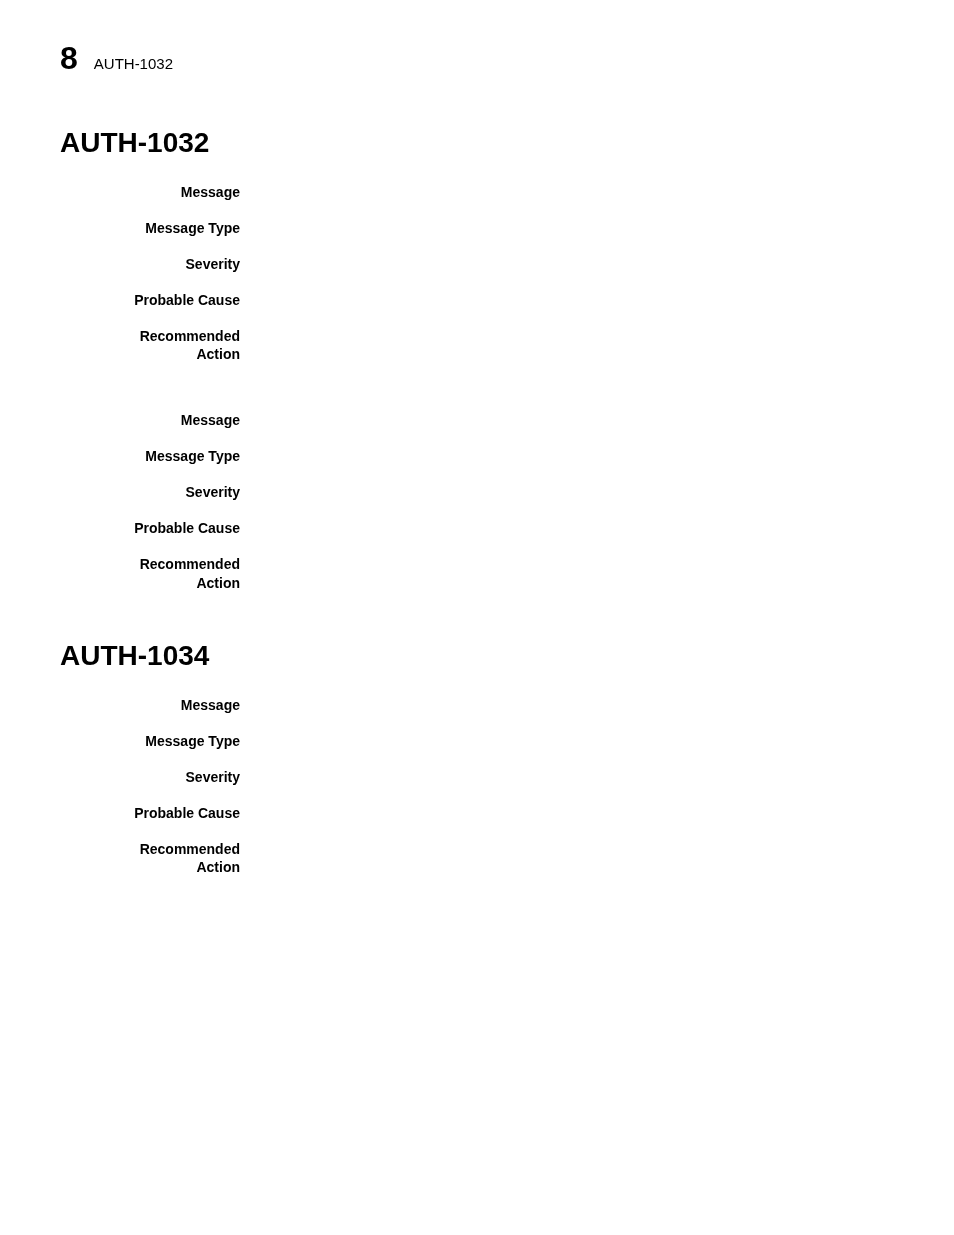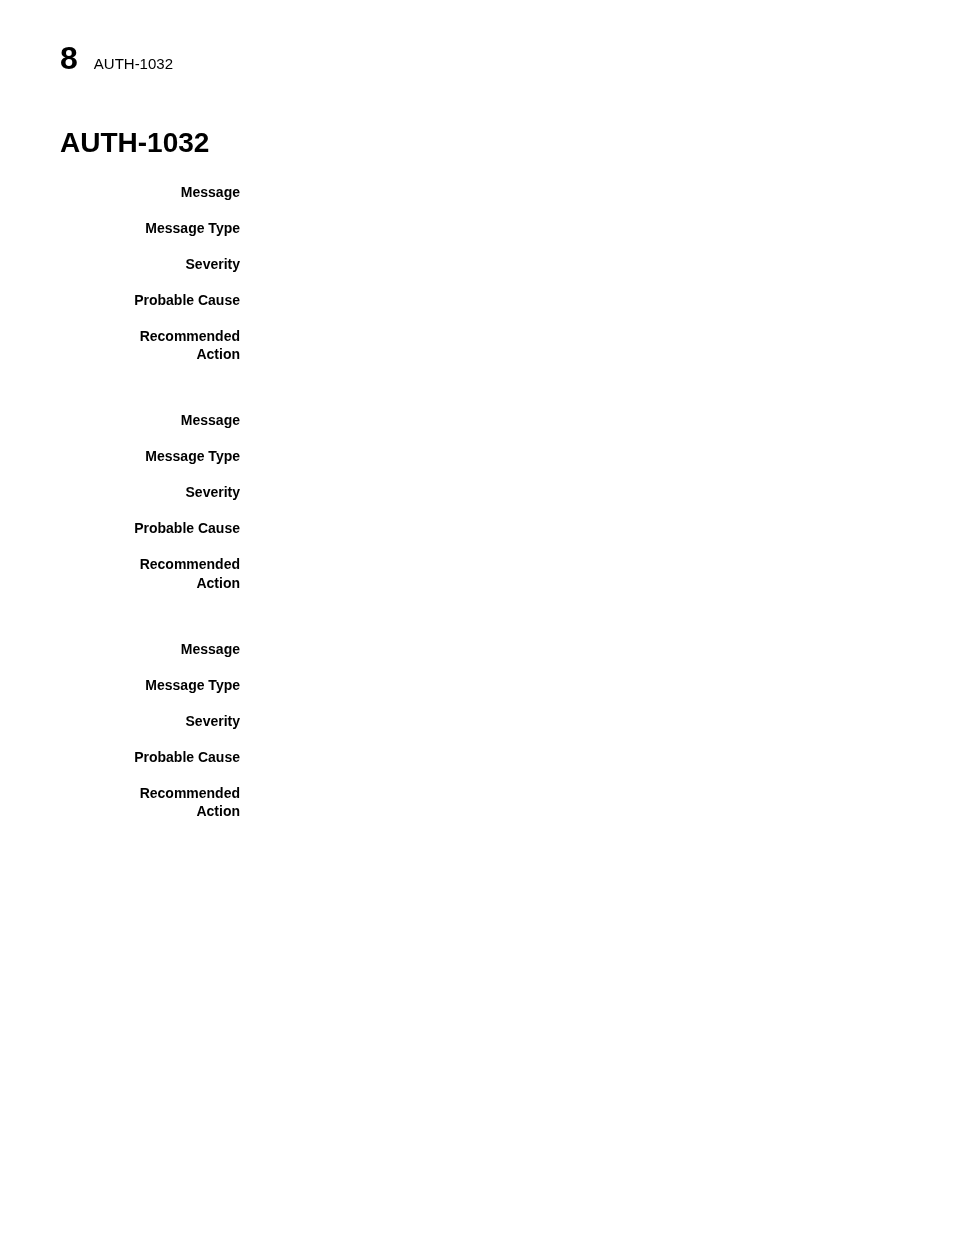--- a/index.html
+++ b/index.html
@@ -120,20 +120,21 @@
       <div class="field-row">
         <div class="field-label recommended-action-label">Probable Cause</div>
         <div class="field-value"></div>
       </div>
       <div class="field-row">
         <div class="field-label recommended-action-label">Recommended<br>Action</div>
         <div class="field-value"></div>
       </div>
     </div>
     <div class="section">
+      <div class="section-title">AUTH-1034</div>
       <div class="field-row">
         <div class="field-label recommended-action-label">Message</div>
         <div class="field-value"></div>
       </div>
       <div class="field-row">
         <div class="field-label recommended-action-label">Message Type</div>
         <div class="field-value"></div>
       </div>
       <div class="field-row">
         <div class="field-label recommended-action-label">Severity</div>

